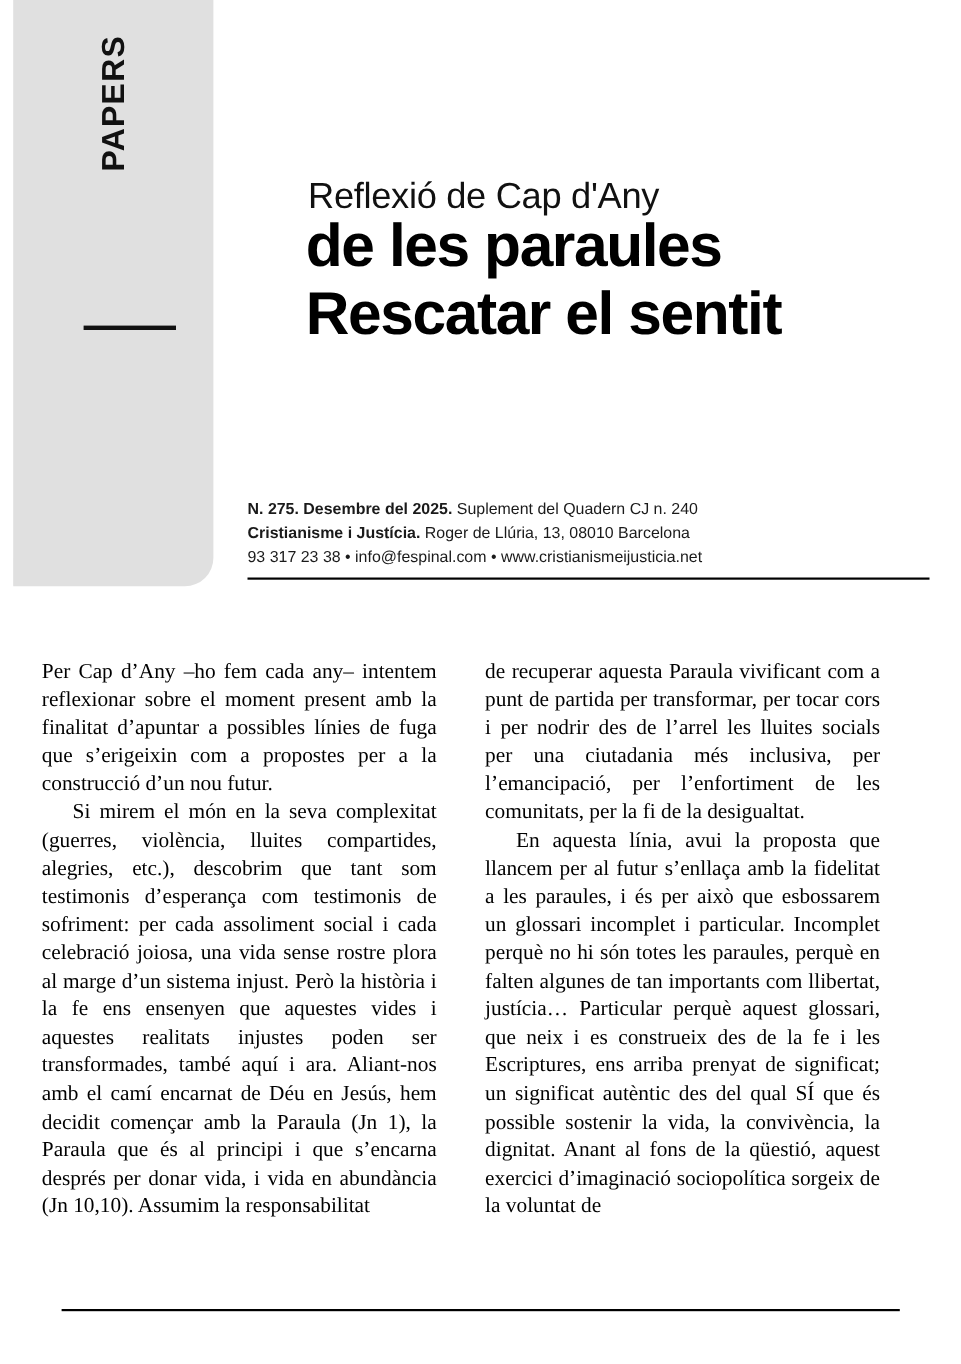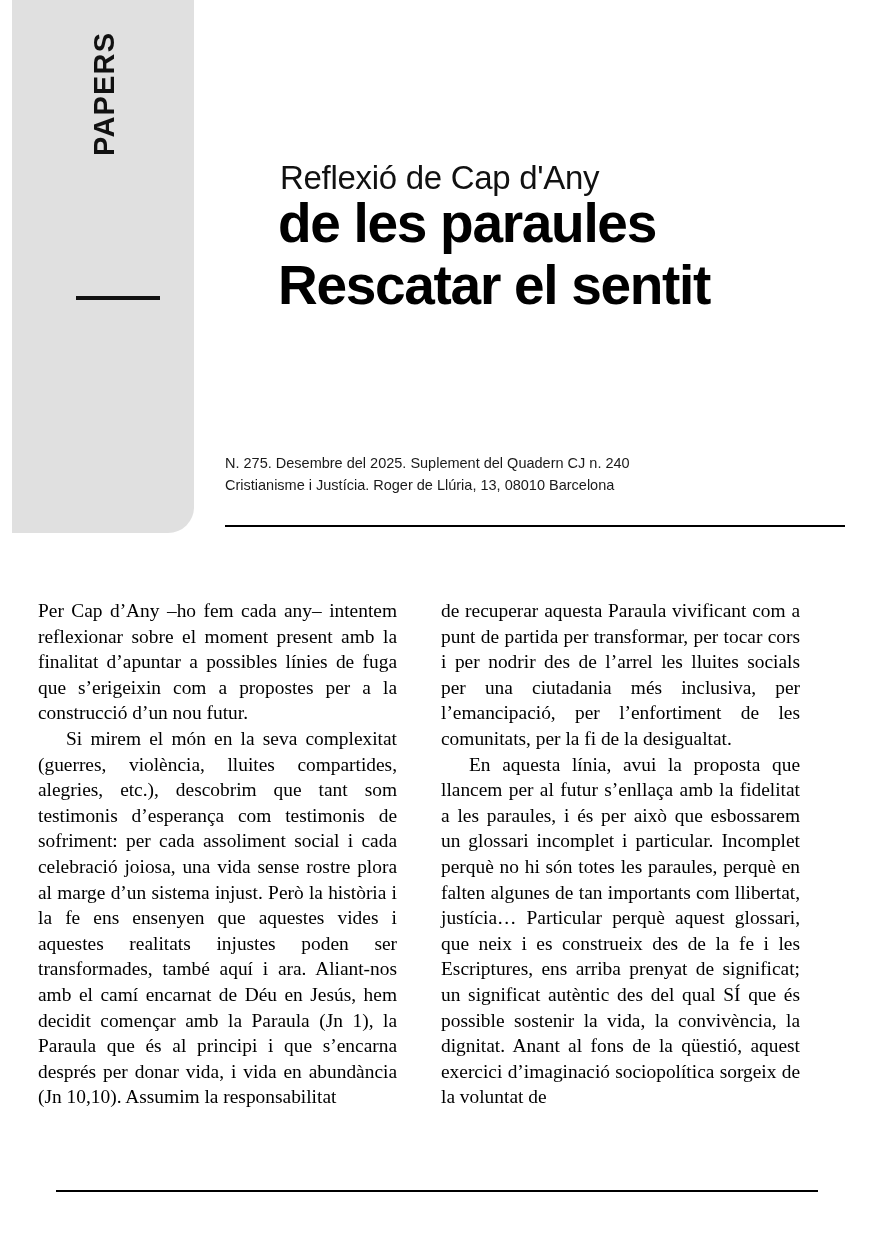--- a/index.html
+++ b/index.html
@@ -96,21 +96,21 @@
   .meta {
     position: absolute;
     left: 225px;
     top: 452px;
     width: 620px;
     font-family: "Liberation Sans", sans-serif;
     font-size: 14.5px;
     line-height: 22px;
     color: #1a1a1a;
   }
-  .meta b { font-weight: normal; }
+  .meta b { font-weight: bold; }
   .meta-rule {
     position: absolute;
     left: 225px;
     top: 525px;
     width: 620px;
     height: 1.5px;
     background: #000000;
   }
 
   
@@ -166,20 +166,21 @@
     <div>Rescatar el sentit</div>
   </div>
 
   <div class="meta">
     <div>
       <b>N. 275. Desembre del 2025.</b><span> Suplement del Quadern CJ n. 240</span>
     </div>
     <div>
       <b>Cristianisme i Justícia.</b><span> Roger de Llúria, 13, 08010 Barcelona</span>
     </div>
+    <div>93 317 23 38 • info@fespinal.com • www.cristianismeijusticia.net</div>
   </div>
   <div class="meta-rule"></div>
 </div>
 
 <div class="body-wrap">
   <div class="columns">
     <div class="col">
       <p>Per Cap d’Any –ho fem cada any– intentem reflexionar sobre el moment present amb la finalitat d’apuntar a possibles línies de fuga que s’erigeixin com a propostes per a la construcció d’un nou futur.</p>
       <p>Si mirem el món en la seva complexitat (guerres, violència, lluites compartides, alegries, etc.), descobrim que tant som testimonis d’esperança com testimonis de sofriment: per cada assoliment social i cada celebració joiosa, una vida sense rostre plora al marge d’un sistema injust. Però la història i la fe ens ensenyen que aquestes vides i aquestes realitats injustes poden ser transformades, també aquí i ara. Aliant-nos amb el camí encarnat de Déu en Jesús, hem decidit començar amb la Paraula (Jn 1), la Paraula que és al principi i que s’encarna després per donar vida, i vida en abundància (Jn 10,10). Assumim la responsabilitat</p>
     </div>

